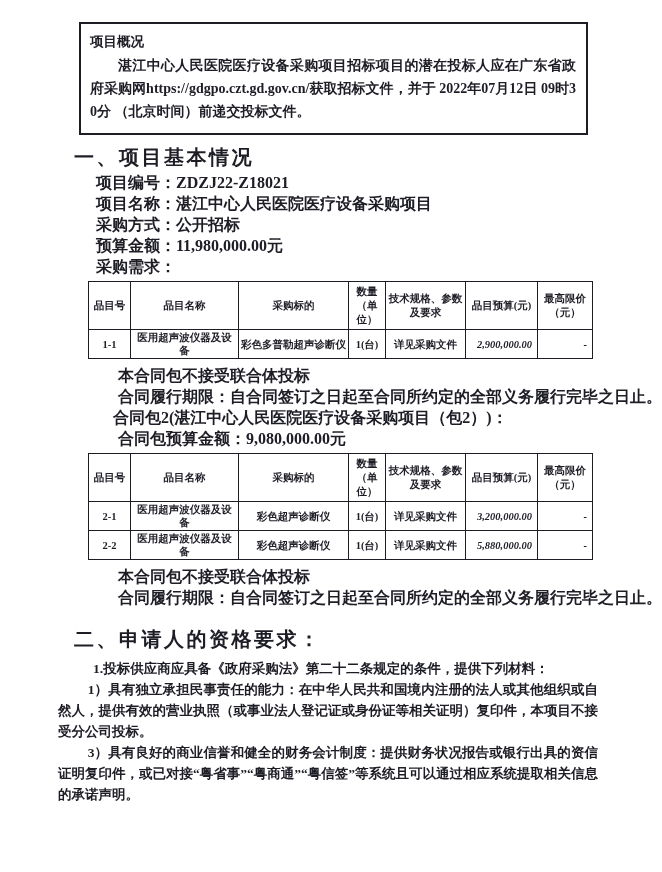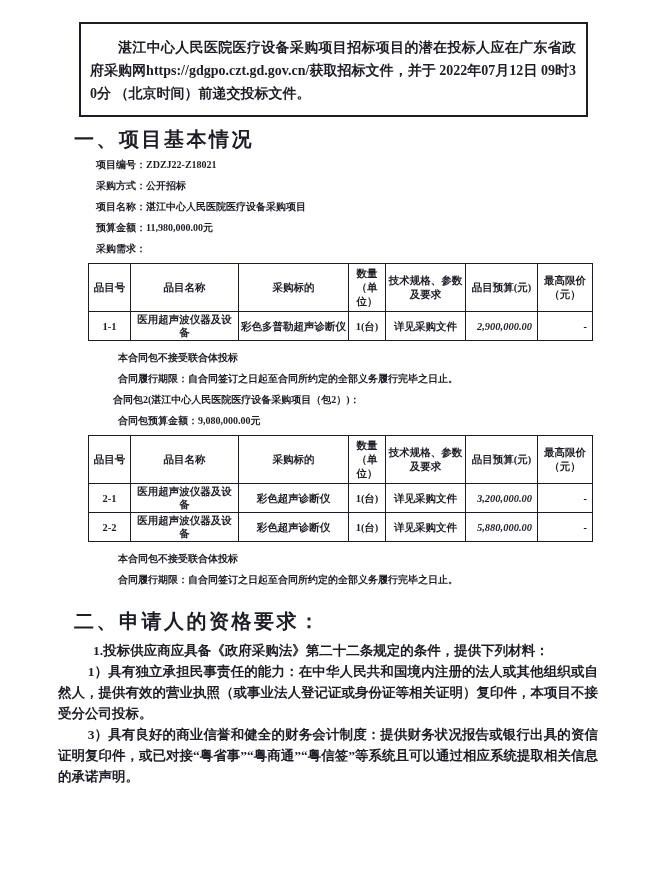--- a/index.html
+++ b/index.html
@@ -37,21 +37,21 @@
     padding:0 64px 0 58px;
   }
   .sec-heading{
     margin:12px 0 5px 0;
     padding-left:16px;
     font-size:20px;
     letter-spacing:2.5px;
     line-height:20px;
   }
   .line{
-    font-size:10px;
+    font-size:16px;
     line-height:21px;
     white-space:nowrap;
   }
   .ind-1{padding-left:38px;}
   .ind-2{padding-left:55px;}
   .ind-3{padding-left:60px;}
   
   table.items{
     border-collapse:collapse;
     table-layout:fixed;
@@ -99,30 +99,31 @@
   .p-paren{text-indent:2.2em;}
   .gap-s{height:4px;}
   .gap-m{height:9px;}
 </style>
 </head>
 <body>
 
 <div class="page">
 
   <div class="notice-box">
+    <div class="notice-title">项目概况</div>
     <p class="notice-body">湛江中心人民医院医疗设备采购项目招标项目的潜在投标人应在广东省政府采购网https://gdgpo.czt.gd.gov.cn/获取招标文件，并于 2022年07月12日 09时30分 （北京时间）前递交投标文件。</p>
   </div>
 
   <div class="content">
 
     <div class="sec-heading">一、项目基本情况</div>
 
     <div class="line ind-1">项目编号：ZDZJ22-Z18021</div>
+    <div class="line ind-1">项目名称：湛江中心人民医院医疗设备采购项目</div>
     <div class="line ind-1">采购方式：公开招标</div>
-    <div class="line ind-1">项目名称：湛江中心人民医院医疗设备采购项目</div>
     <div class="line ind-1">预算金额：11,980,000.00元</div>
     <div class="line ind-1">采购需求：</div>
 
 
     <table class="items">
       <colgroup>
           <col class="c1">
           <col class="c2">
           <col class="c3">
           <col class="c4">

